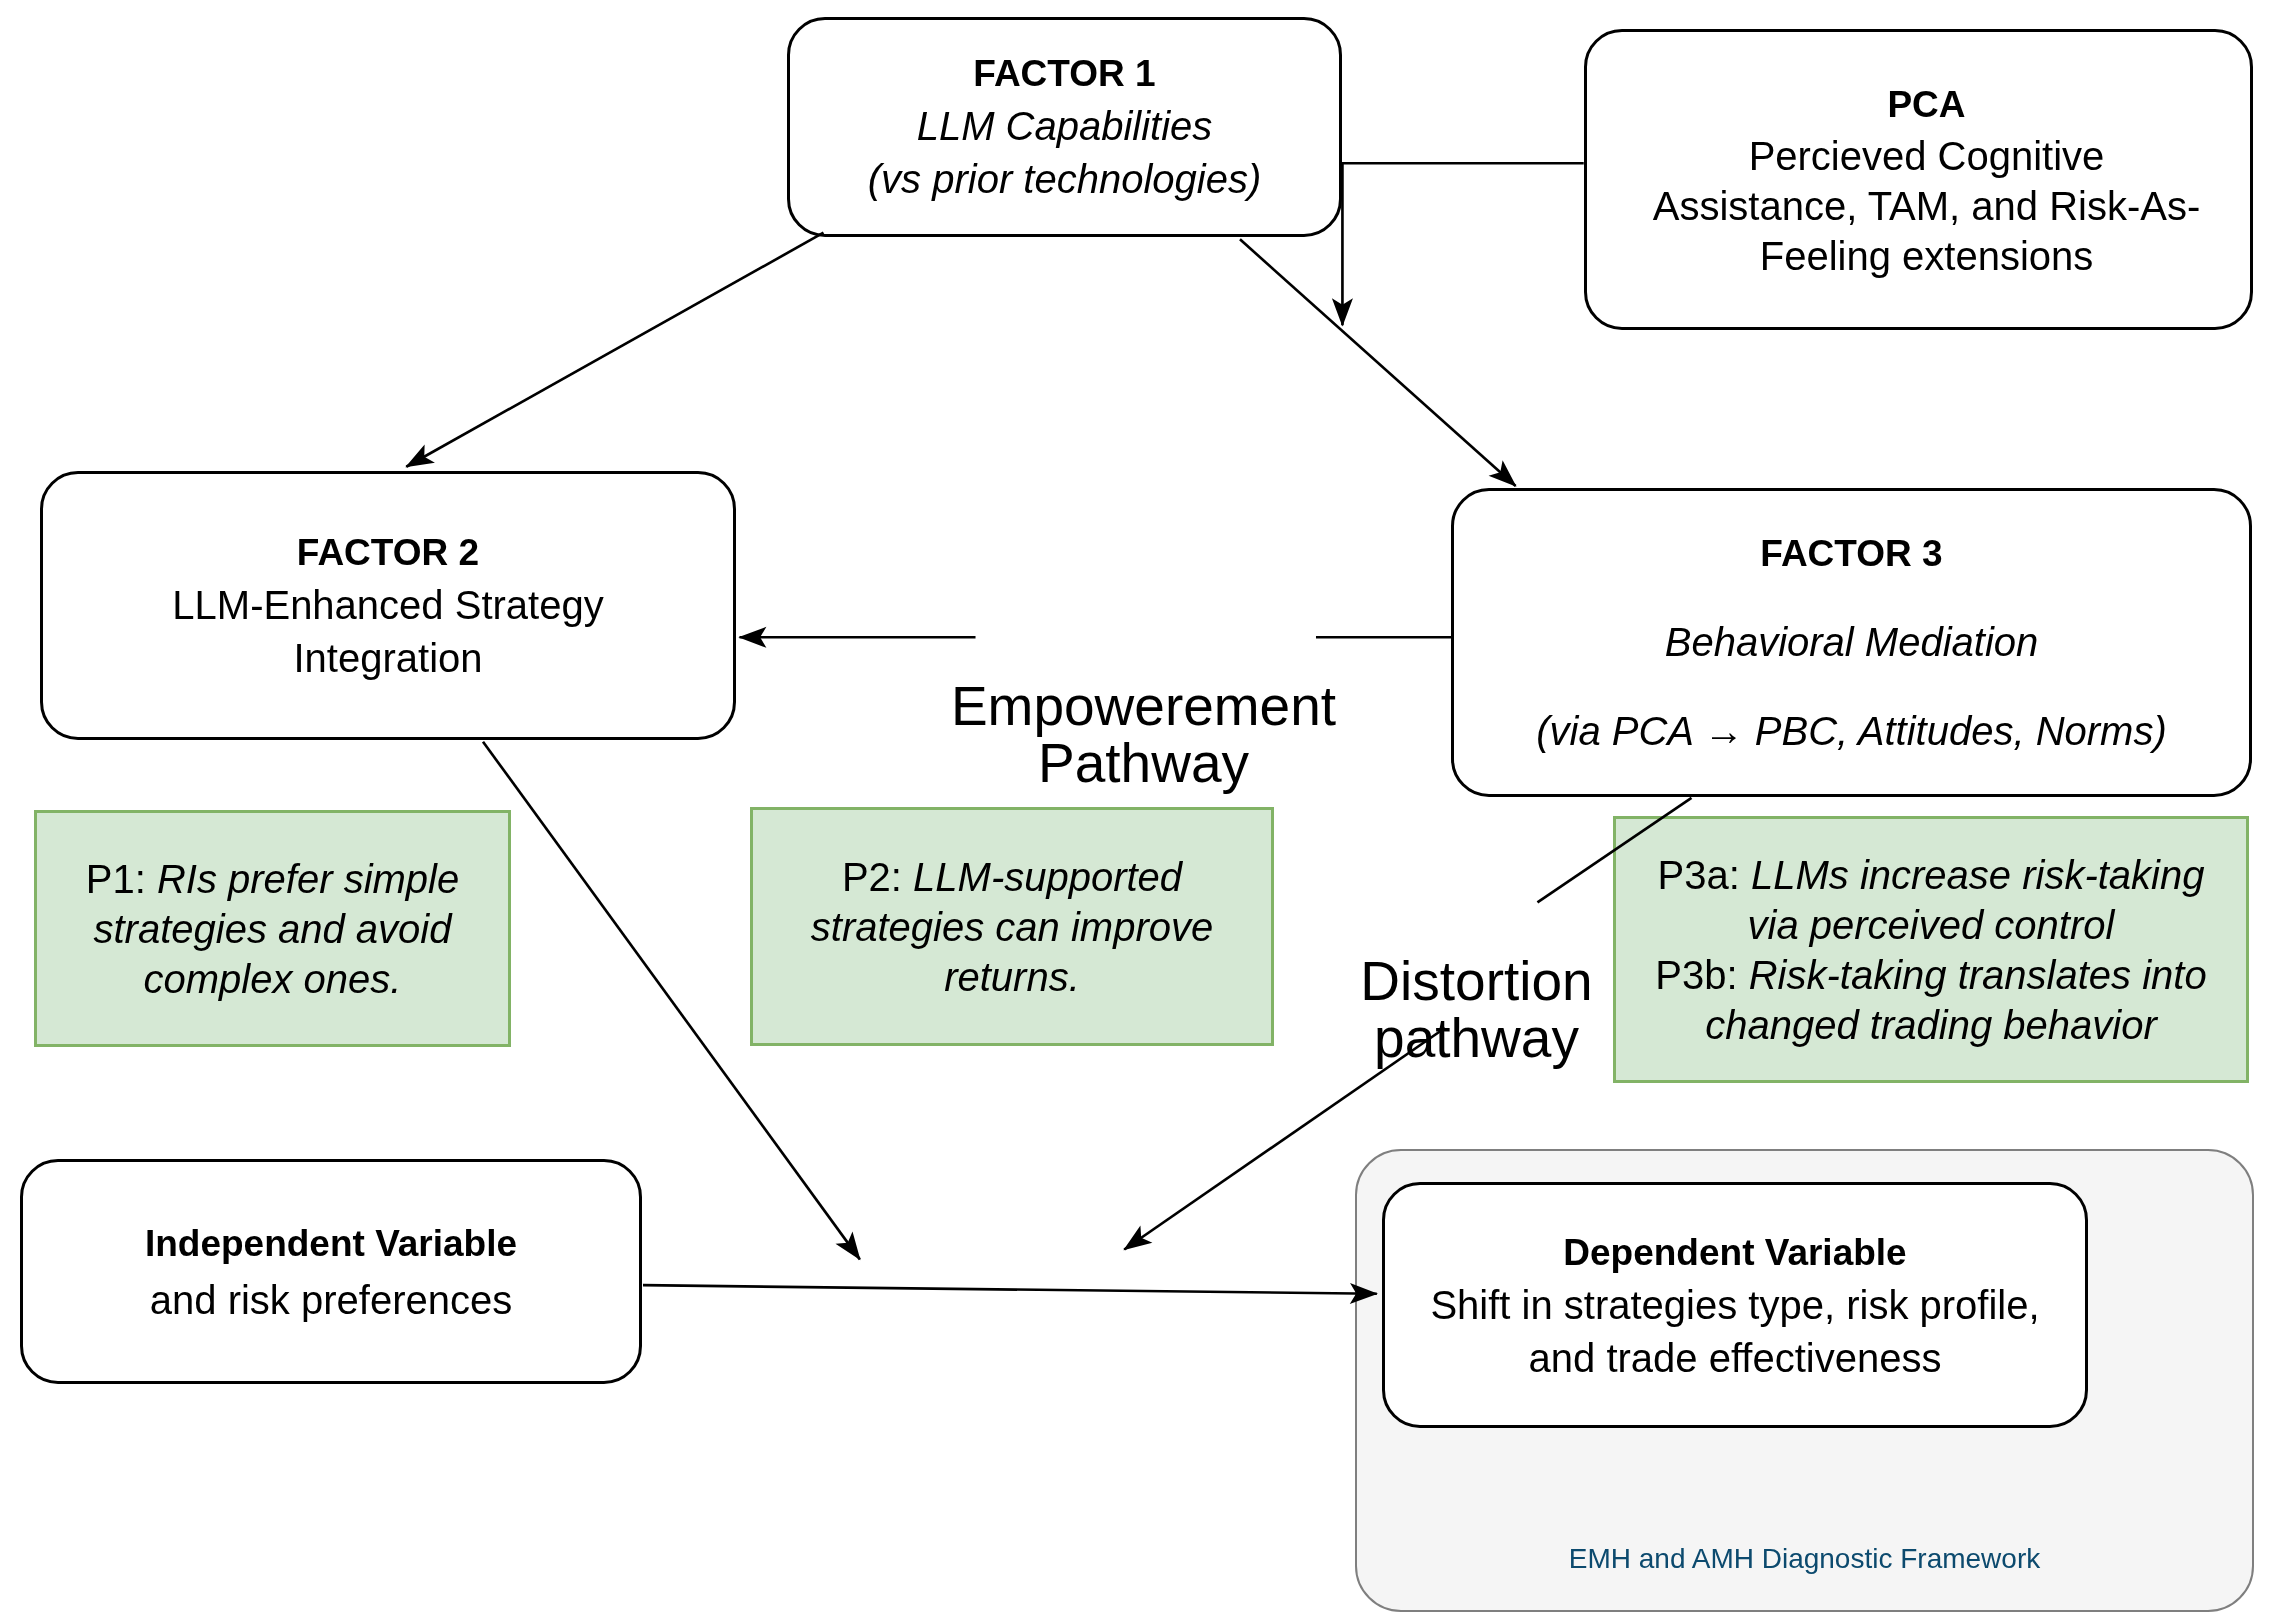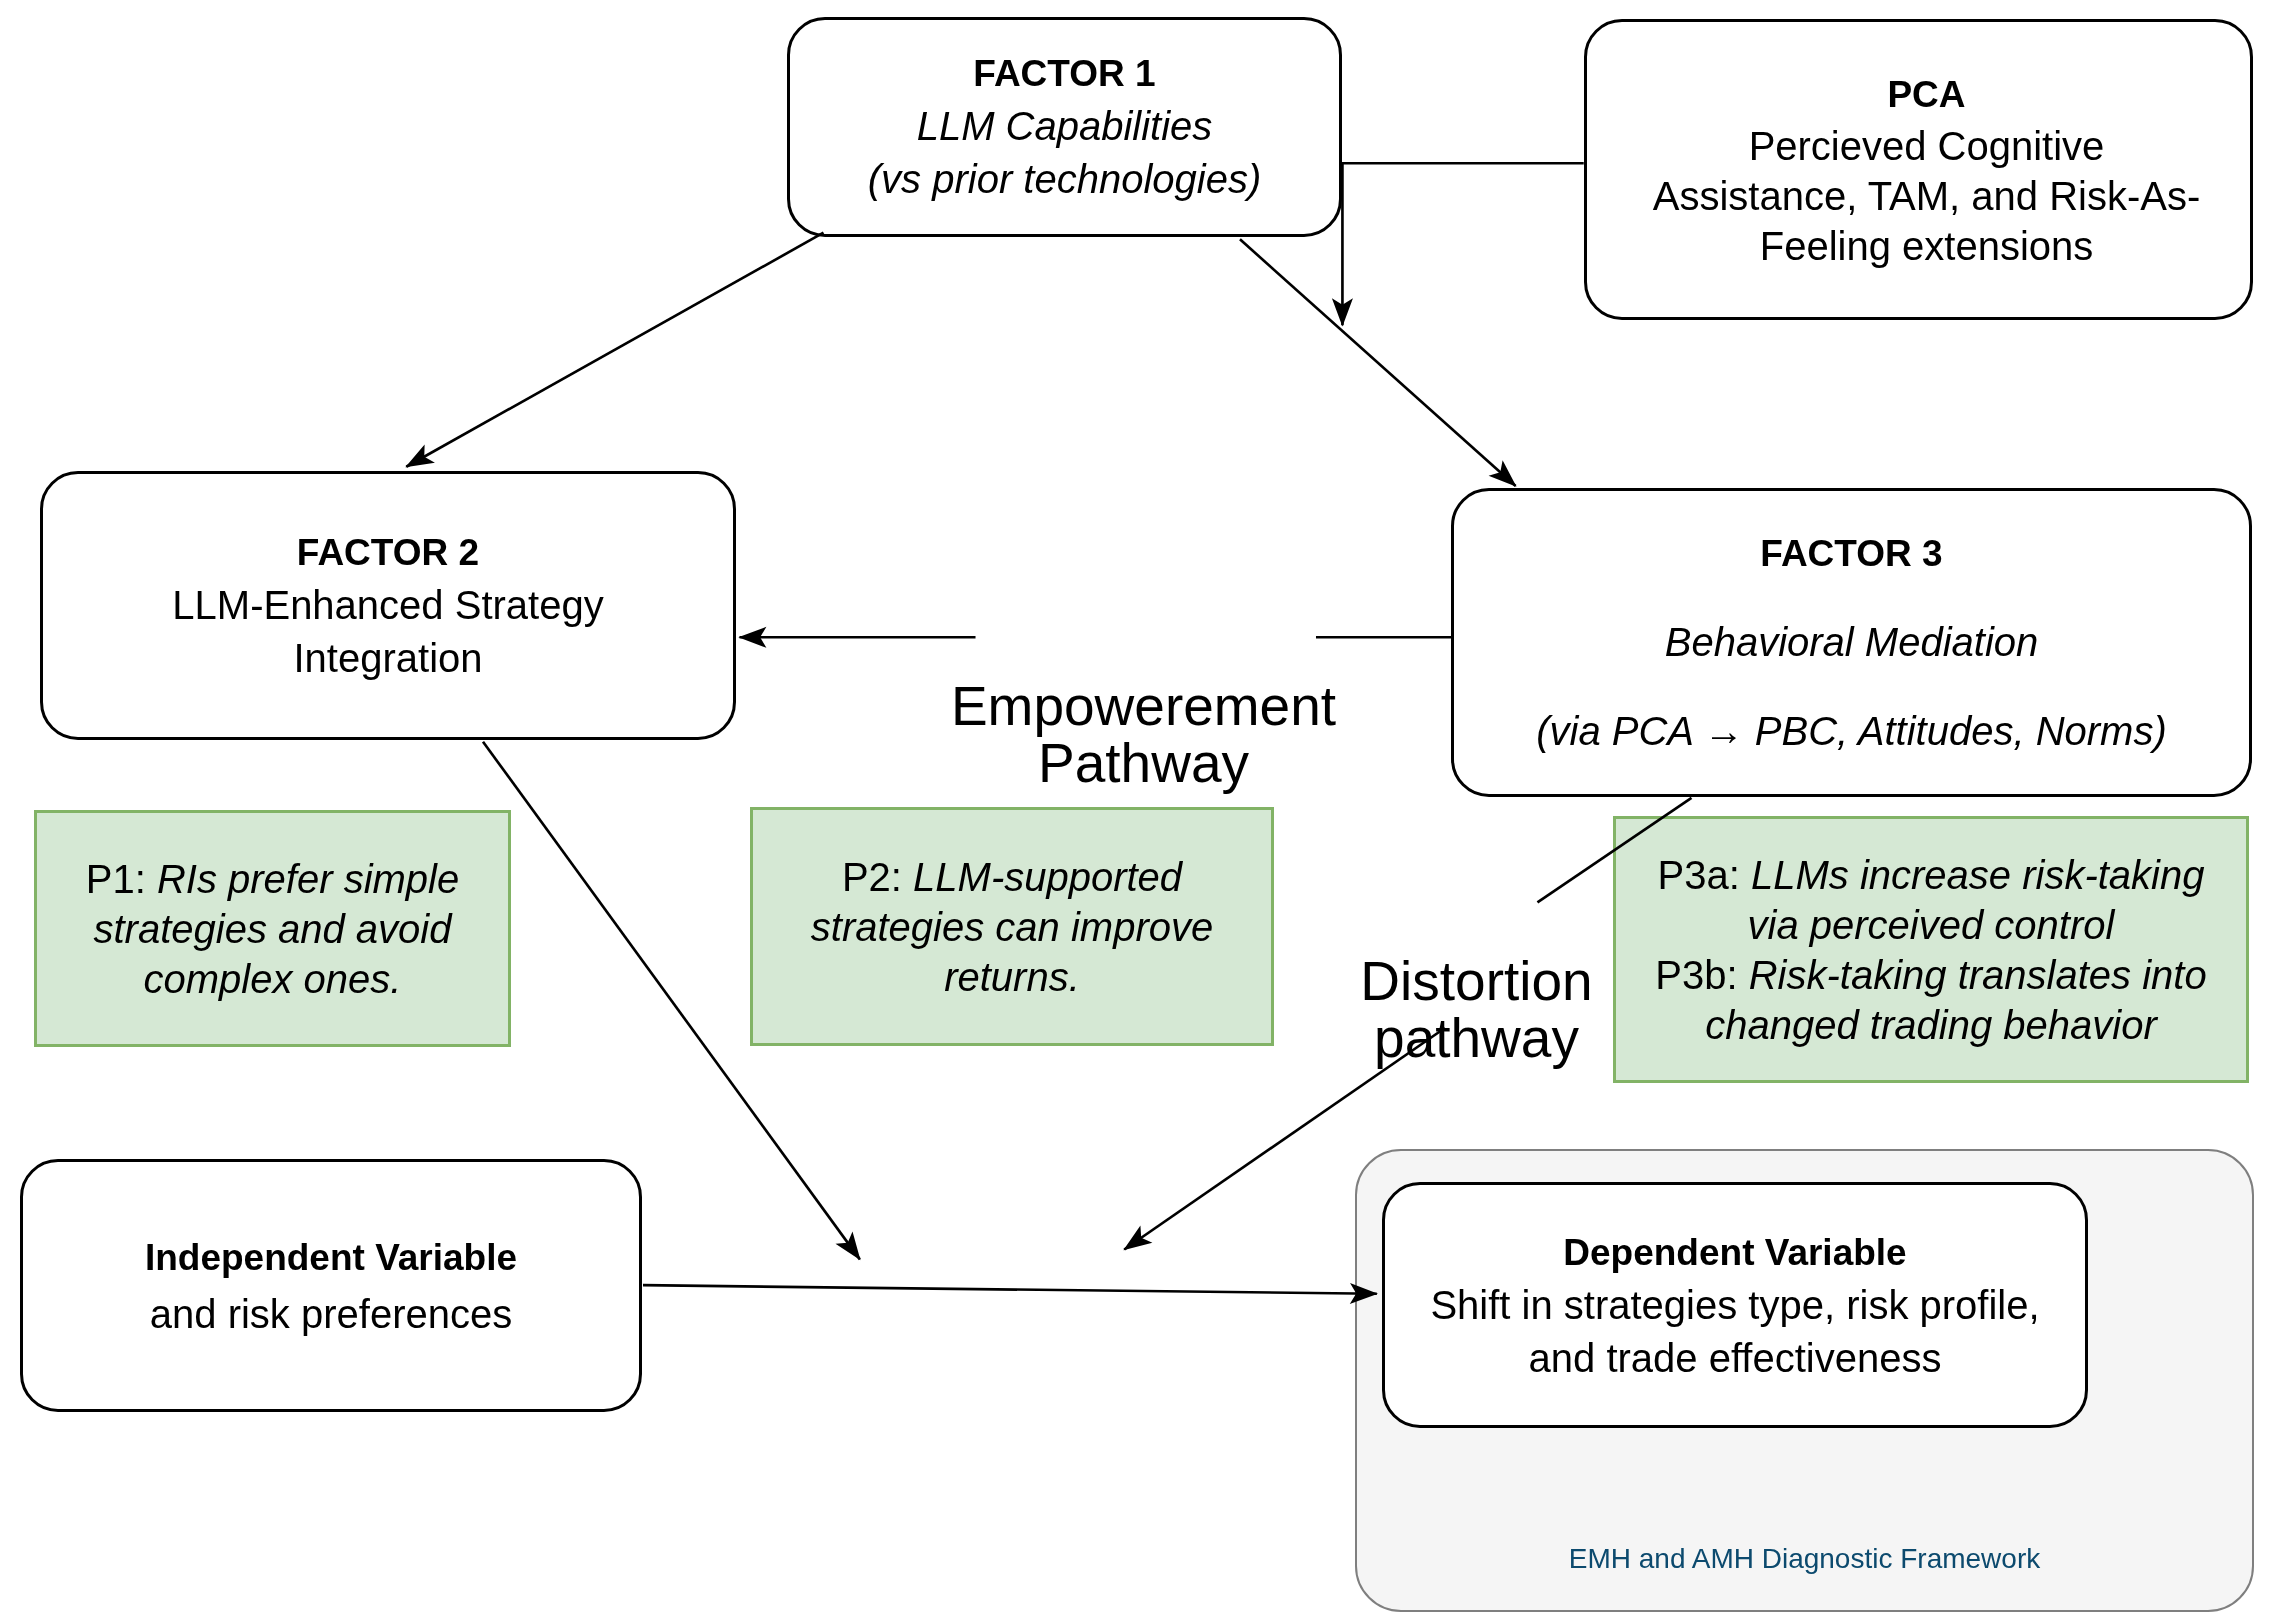--- a/index.html
+++ b/index.html
@@ -75,21 +75,21 @@
 <body>
 
 <div class="canvas">
 
   <div class="node white" style="left:787px;top:16.5px;width:555px;height:220px;">
     <div class="title lh80">FACTOR 1</div>
     <div class="it lh80">LLM Capabilities</div>
     <div class="it lh80">(vs prior technologies)</div>
   </div>
 
-  <div class="node white" style="left:1584px;top:19px;width:669px;height:301px;padding-left:16px;">
+  <div class="node white" style="left:1584px;top:29px;width:669px;height:301px;padding-left:16px;">
     <div class="title lh80">PCA</div>
     <div class="lh76">Percieved Cognitive</div>
     <div class="lh76">Assistance, TAM, and Risk-As-</div>
     <div class="lh76">Feeling extensions</div>
   </div>
 
   <div class="node white" style="left:40px;top:471px;width:696px;height:269px;">
     <div class="title lh80">FACTOR 2</div>
     <div class="lh80">LLM-Enhanced Strategy</div>
     <div class="lh80">Integration</div>
@@ -113,21 +113,21 @@
     <div class="it lh76">returns.</div>
   </div>
 
   <div class="node green" style="left:1613px;top:816px;width:636px;height:267px;">
     <div class="lh76"><span class="b">P3a</span><span>: </span><span class="it">LLMs increase risk-taking</span></div>
     <div class="it lh76">via perceived control</div>
     <div class="lh76"><span class="b">P3b</span><span>: </span><span class="it">Risk-taking translates into</span></div>
     <div class="it lh76">changed trading behavior</div>
   </div>
 
-  <div class="node white" style="left:20px;top:1159px;width:622px;height:253px;">
+  <div class="node white" style="left:20px;top:1159px;width:622px;height:225px;">
     <div class="title lh84">Independent Variable</div>
     <div class="lh84">and risk preferences</div>
   </div>
 
   <div class="node frame" style="left:1355px;top:1149px;width:899px;height:463px;">
     <div class="caption">EMH and AMH Diagnostic Framework</div>
   </div>
 
   <div class="node white" style="left:1382px;top:1182px;width:706px;height:246px;">
     <div class="title lh80">Dependent Variable</div>

